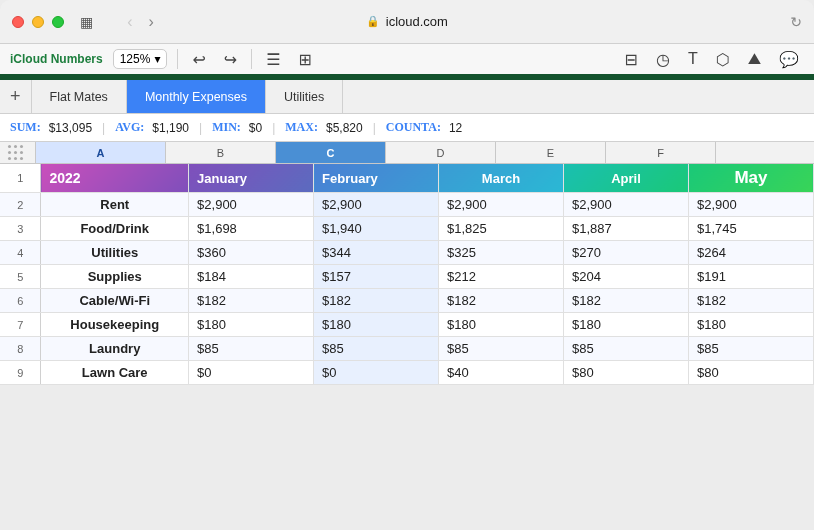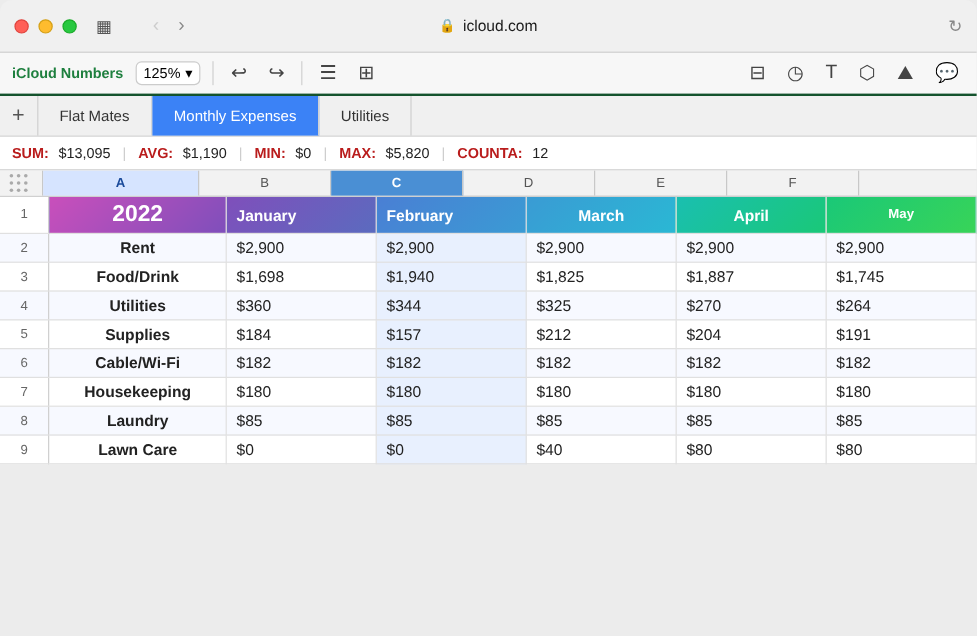--- a/index.html
+++ b/index.html
@@ -81,21 +81,21 @@
       background: none;
       border: none;
       cursor: pointer;
       color: #888;
       font-size: 14px;
     }
 
     
     .numbers-toolbar {
       background: #f7f7f7;
-      border-bottom: 2px solid #14532d;
+      border-bottom: 6px solid #14532d;
       padding: 4px 10px;
       display: flex;
       align-items: center;
       gap: 10px;
       height: 36px;
     }
     .app-label {
       font-size: 12px;
       font-weight: 600;
       color: #1e7f3e;
@@ -181,21 +181,22 @@
       border-bottom: 1px solid #d0d0d0;
       display: flex;
       align-items: center;
       height: 28px;
       padding: 0 10px;
       gap: 8px;
       font-size: 12px;
     }
     .formula-label {
       font-weight: 600;
-      color: #b91c1c;
+      color: #3b82f6;
+      font-family: Liberation Serif, serif;
     }
     .formula-value {
       color: #222;
     }
     .formula-divider {
       color: #ccc;
       margin: 0 2px;
     }
 
     
@@ -253,22 +254,22 @@
       font-size: 13px;
       padding: 4px 8px;
       white-space: nowrap;
     }
 
     
     .cell-year {
       background: linear-gradient(135deg, #c94fbb, #7f4fbb);
       color: white;
       font-weight: 700;
-      font-size: 19px;
-      text-align: center;
+      font-size: 14px;
+      text-align: left;
       width: 130px;
     }
     .cell-jan {
       background: linear-gradient(135deg, #7f4fbb, #5b6bbf);
       color: white;
       font-weight: 600;
       font-size: 13px;
       text-align: left;
       width: 110px;
     }
@@ -293,21 +294,21 @@
       color: white;
       font-weight: 600;
       font-size: 13px;
       text-align: center;
       width: 110px;
     }
     .cell-may {
       background: linear-gradient(135deg, #1ac878, #38d458);
       color: white;
       font-weight: 600;
-      font-size: 11px;
+      font-size: 17px;
       text-align: center;
       width: 110px;
     }
 
     
     .cell-label {
       font-weight: 600;
       color: #222;
       text-align: center;
     }

